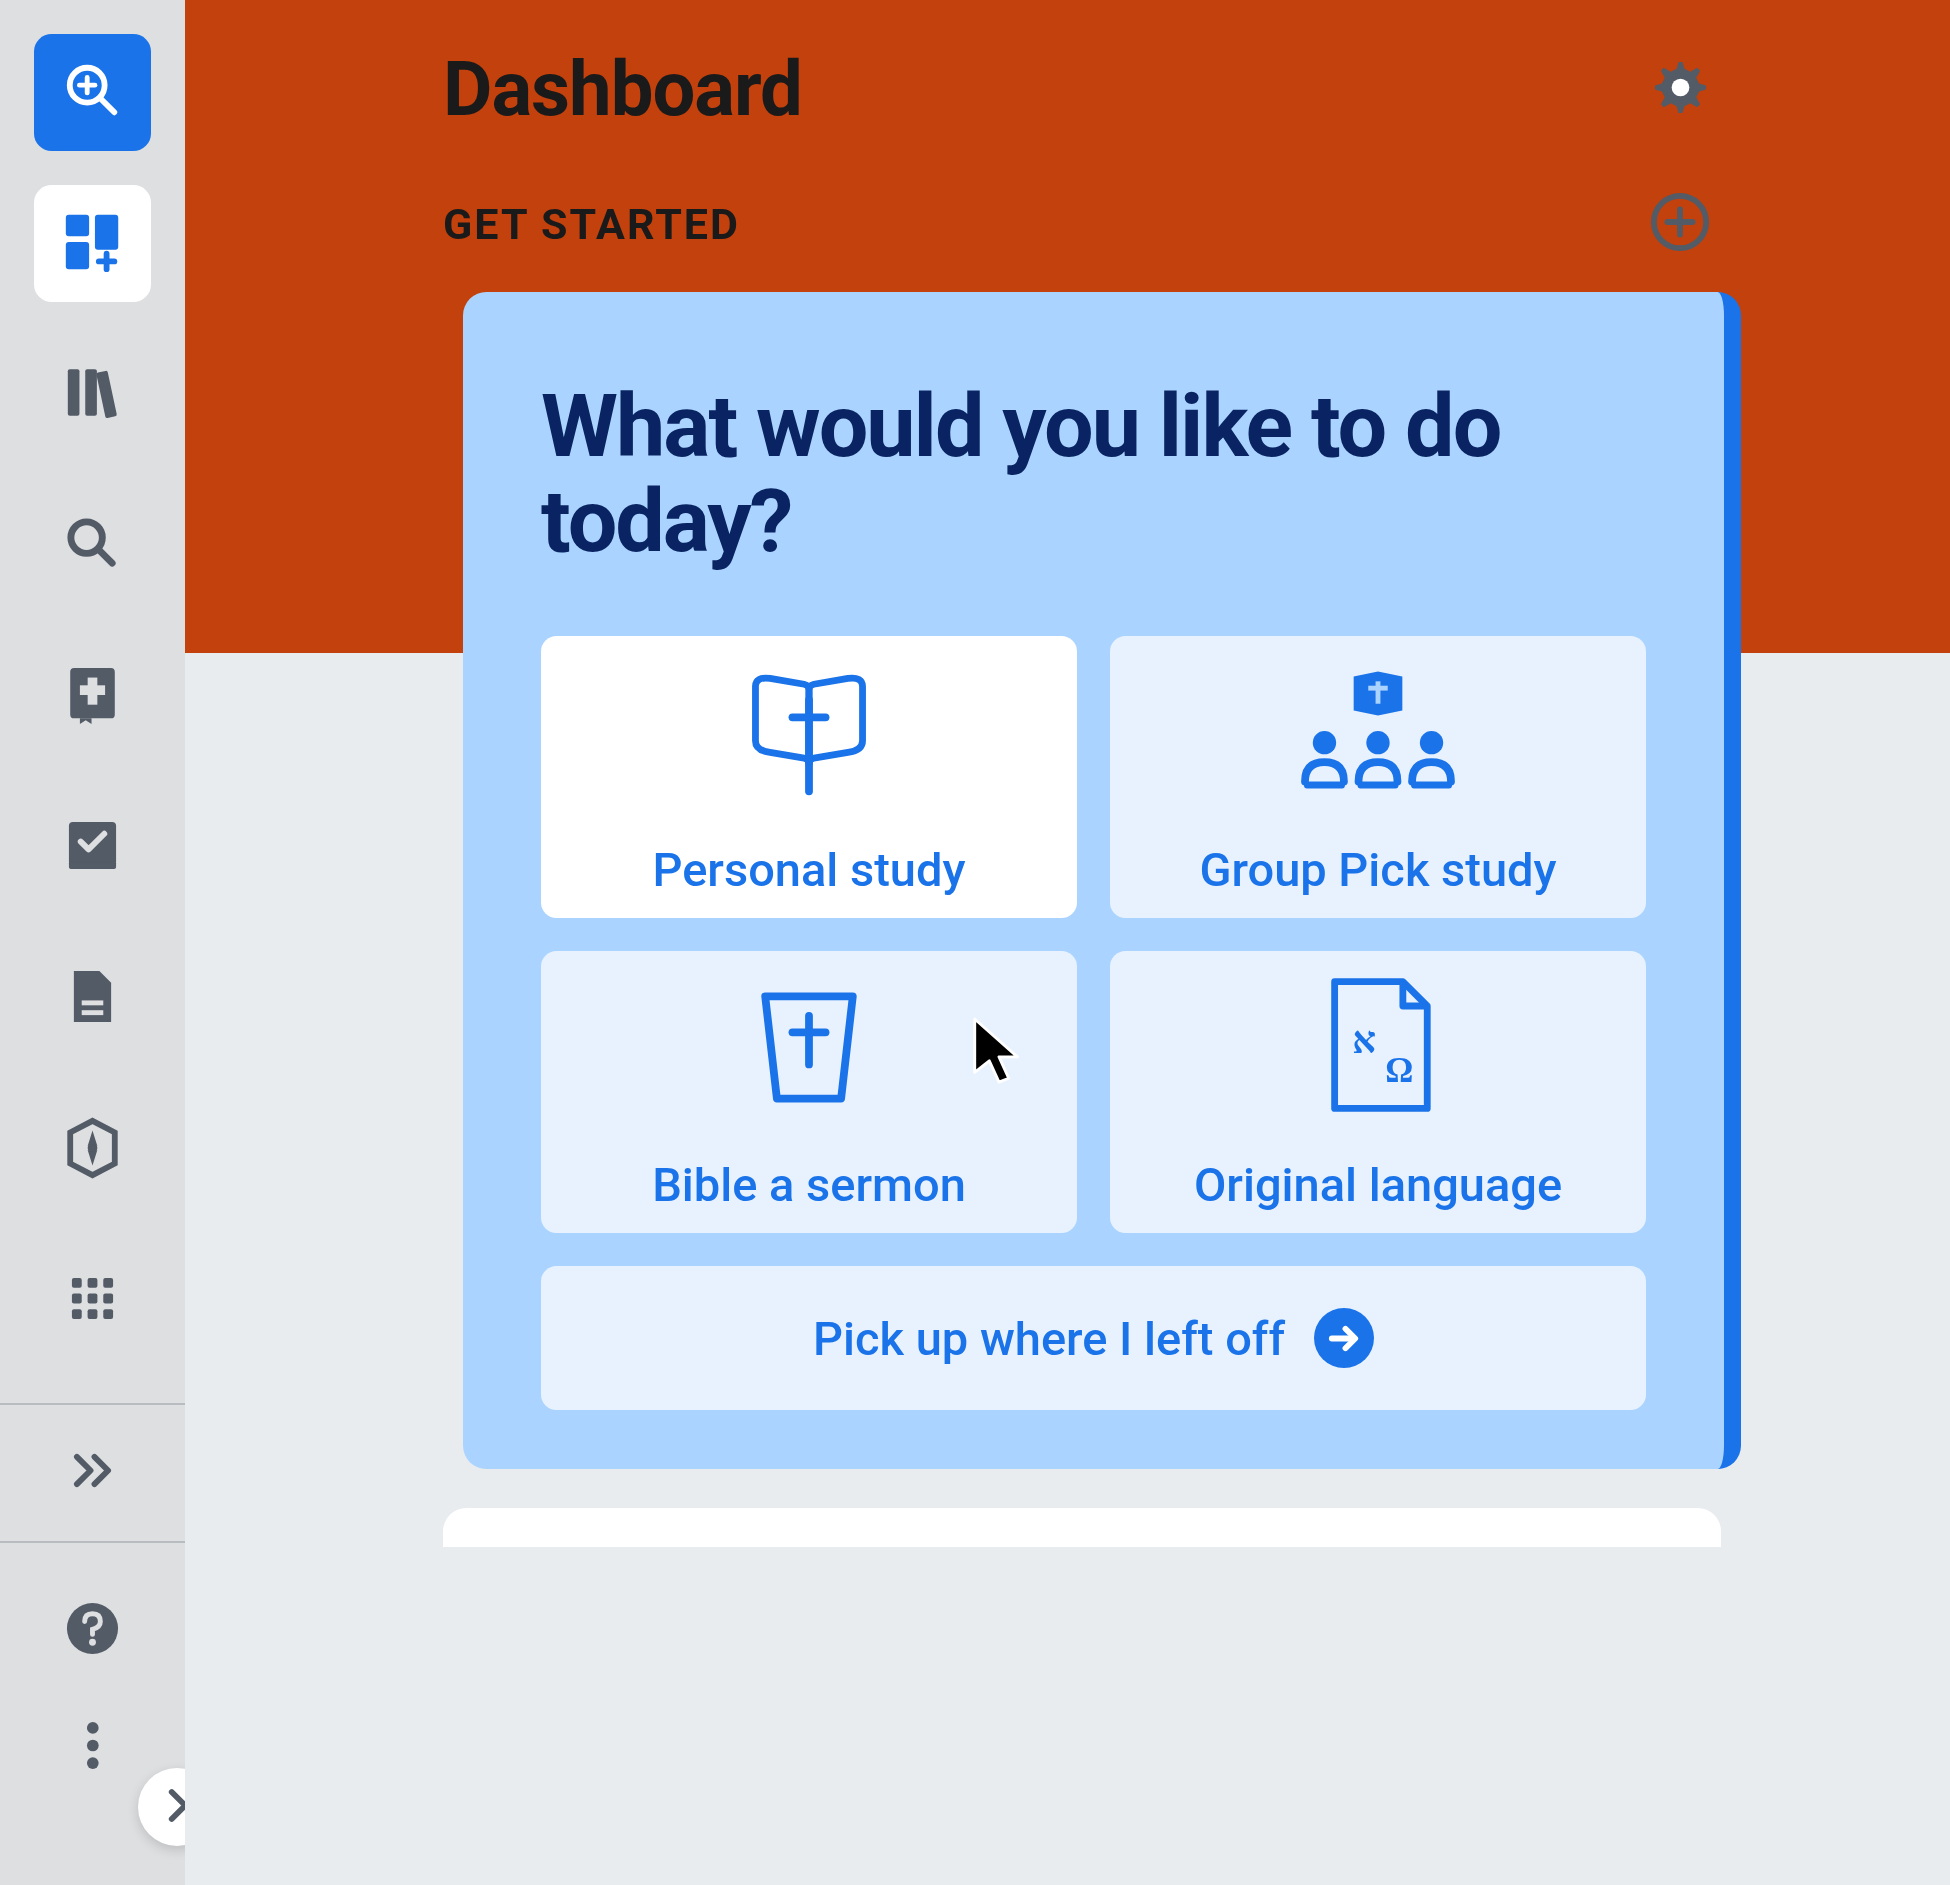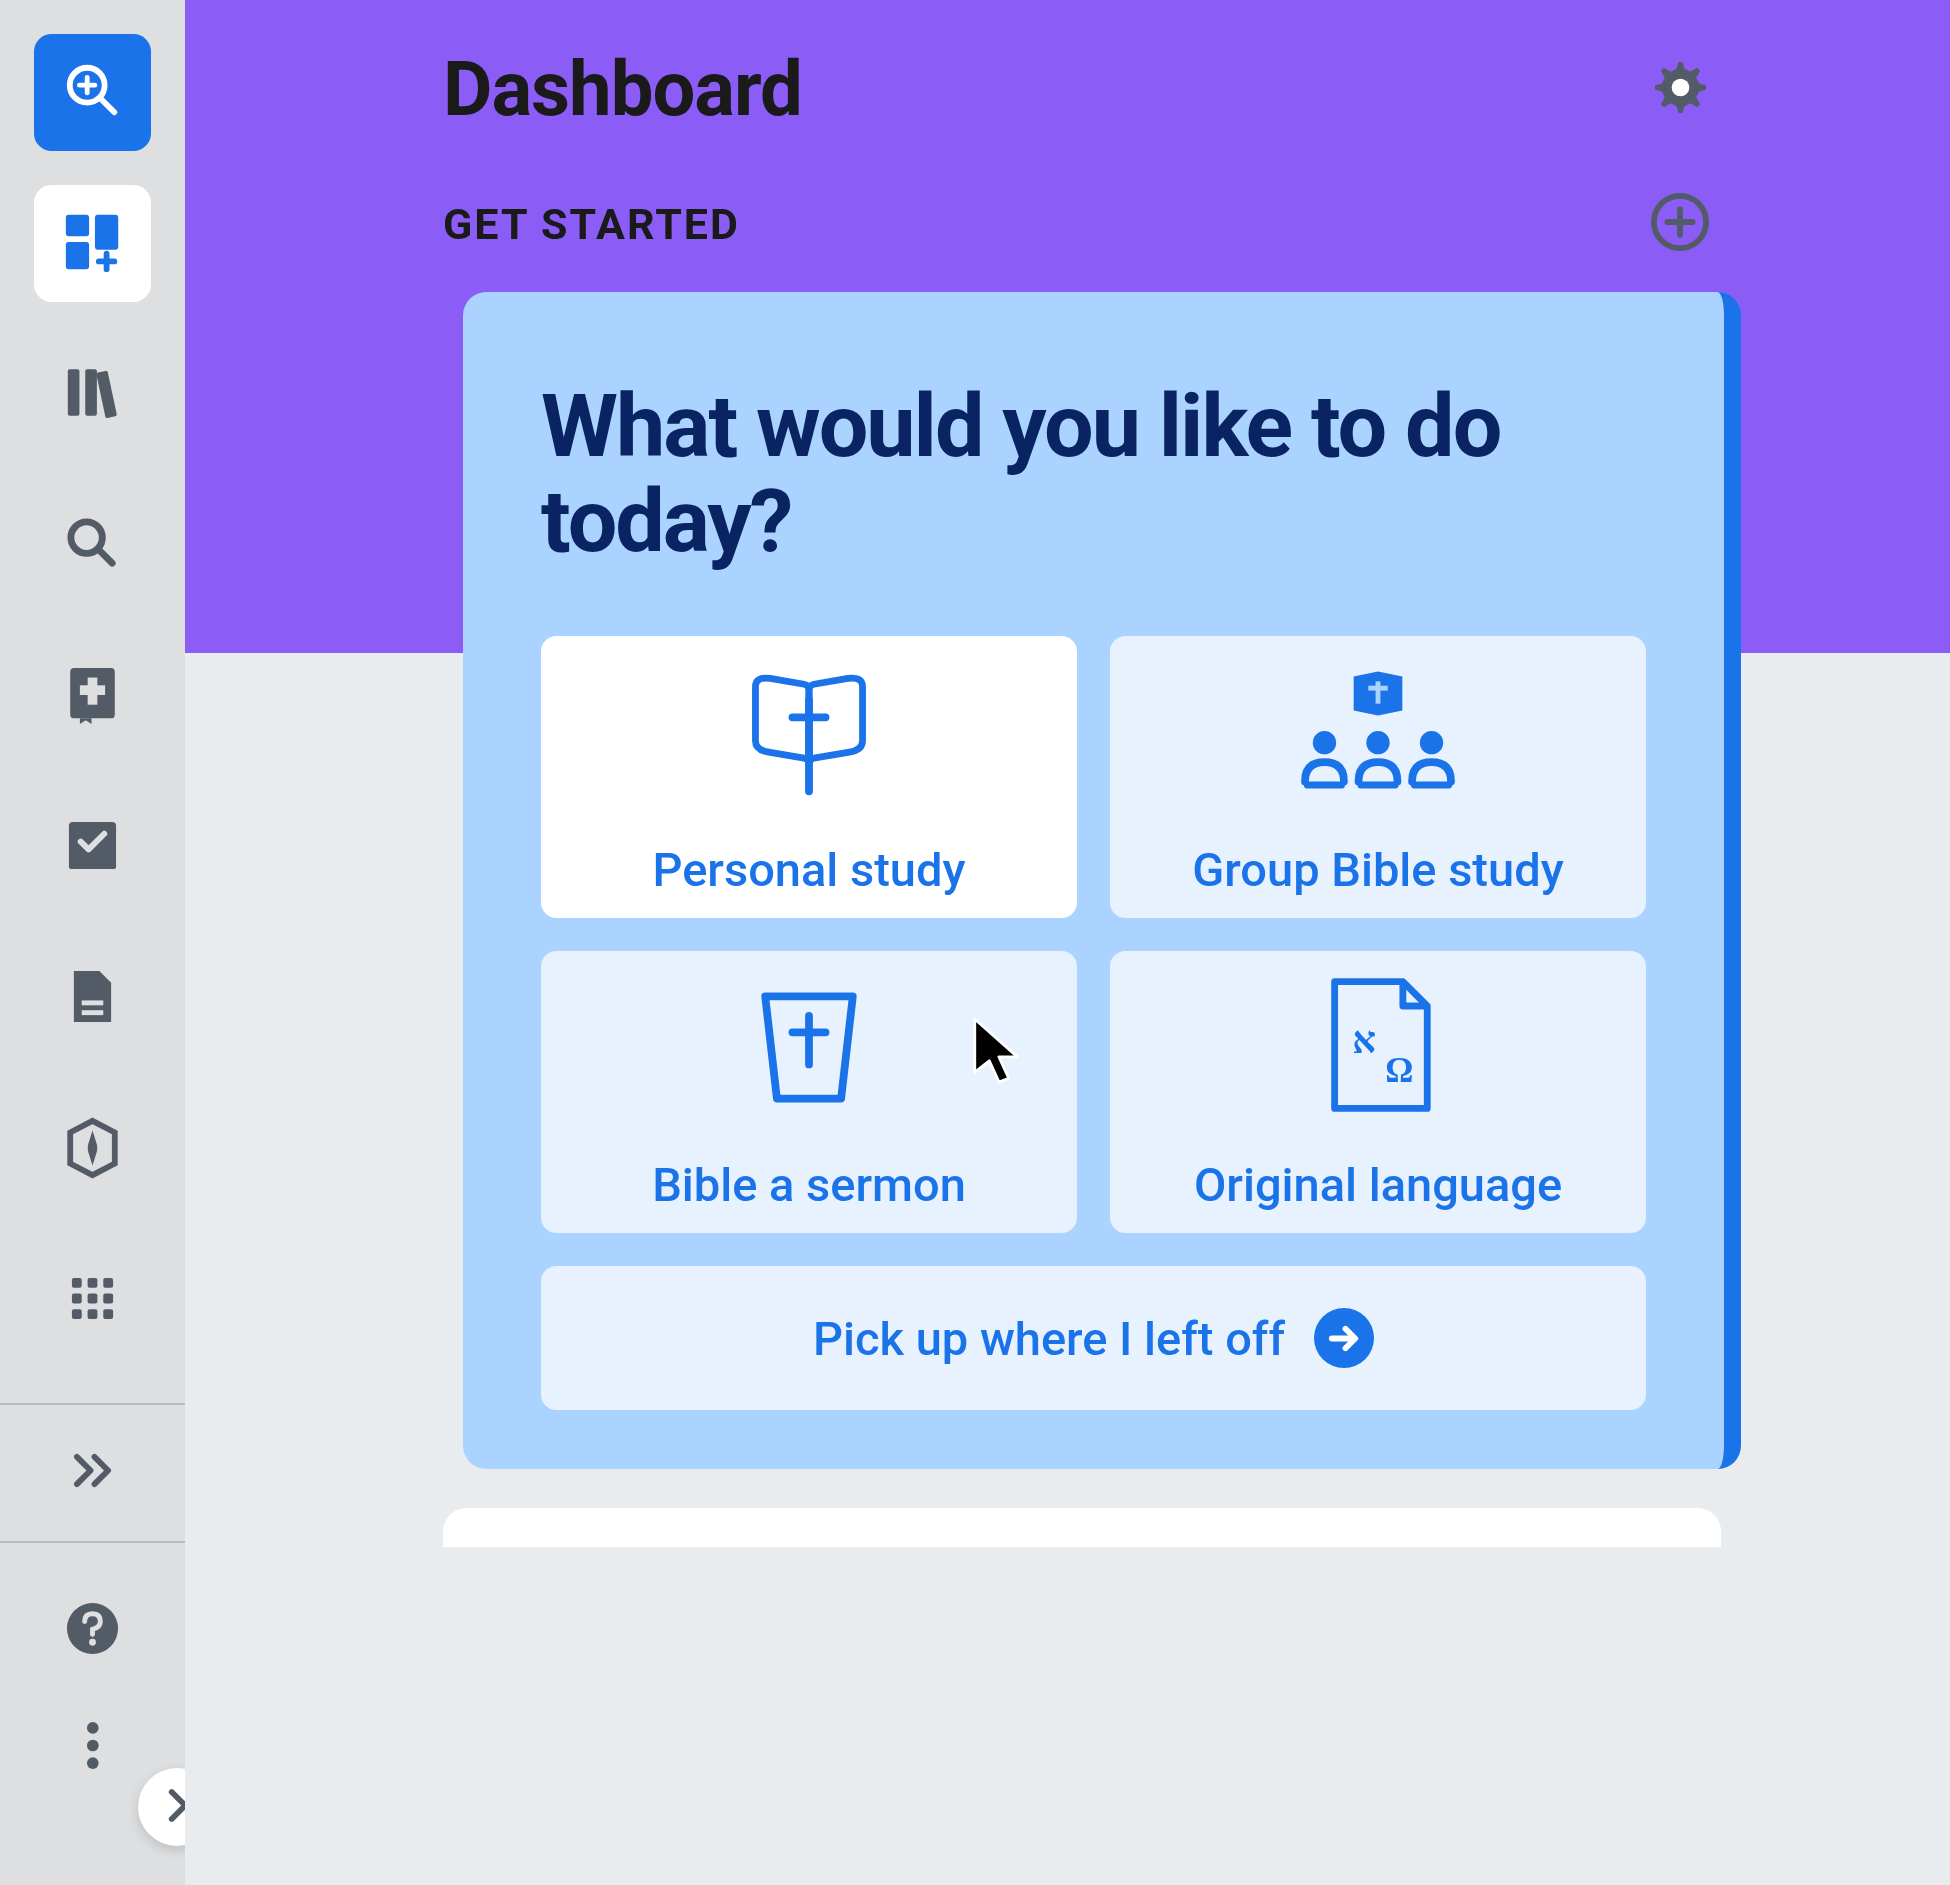--- a/index.html
+++ b/index.html
@@ -65,21 +65,21 @@
       background: #ffffff;
       border-radius: 50%;
       box-shadow: 0 3.9px 11.7px rgba(0,0,0,0.15);
       display: flex;
       align-items: center;
       justify-content: center;
       cursor: pointer;
     }
     .main {
       flex: 1;
-      background: #8b5cf6;
+      background: #c2410c;
       position: relative;
       display: flex;
       flex-direction: column;
     }
     .main-inner {
       padding-left: 258px;
       padding-top: 44px;
     }
     .header-row {
       display: flex;
@@ -435,21 +435,21 @@
               <path d="M 15 128 Q 15 108 35 108 Q 55 108 55 128" stroke="#1a73e8" stroke-width="8" fill="none" stroke-linecap="round"></path>
               <rect x="14" y="128" width="42" height="7" fill="#1a73e8" rx="3"></rect>
               <circle cx="90" cy="88" r="12" fill="#1a73e8"></circle>
               <path d="M 70 128 Q 70 108 90 108 Q 110 108 110 128" stroke="#1a73e8" stroke-width="8" fill="none" stroke-linecap="round"></path>
               <rect x="69" y="128" width="42" height="7" fill="#1a73e8" rx="3"></rect>
               <circle cx="145" cy="88" r="12" fill="#1a73e8"></circle>
               <path d="M 125 128 Q 125 108 145 108 Q 165 108 165 128" stroke="#1a73e8" stroke-width="8" fill="none" stroke-linecap="round"></path>
               <rect x="124" y="128" width="42" height="7" fill="#1a73e8" rx="3"></rect>
             </svg>
           </div>
-          <div class="tile-label">Group Bible study</div>
+          <div class="tile-label">Group Pick study</div>
         </div>
 
         <div class="tile">
           <div class="tile-icon">
             <svg width="146" height="146" viewBox="0 0 150 150" fill="none">
               <path d="M 30 25 L 120 25 L 108 130 L 42 130 Z" stroke="#1a73e8" stroke-width="8" fill="none" stroke-linejoin="round"></path>
               <line x1="75" y1="45" x2="75" y2="95" stroke="#1a73e8" stroke-width="8" stroke-linecap="round"></line>
               <line x1="58" y1="62" x2="92" y2="62" stroke="#1a73e8" stroke-width="8" stroke-linecap="round"></line>
             </svg>
           </div>

